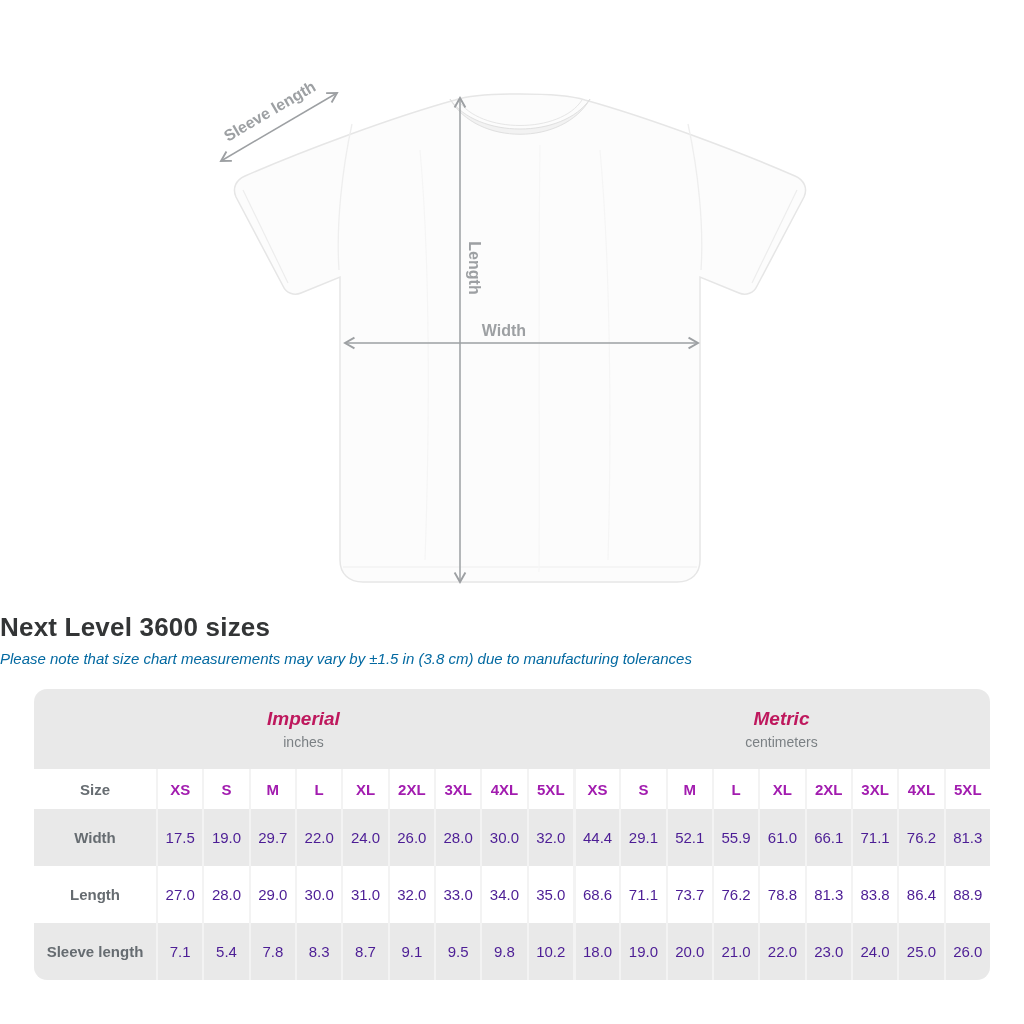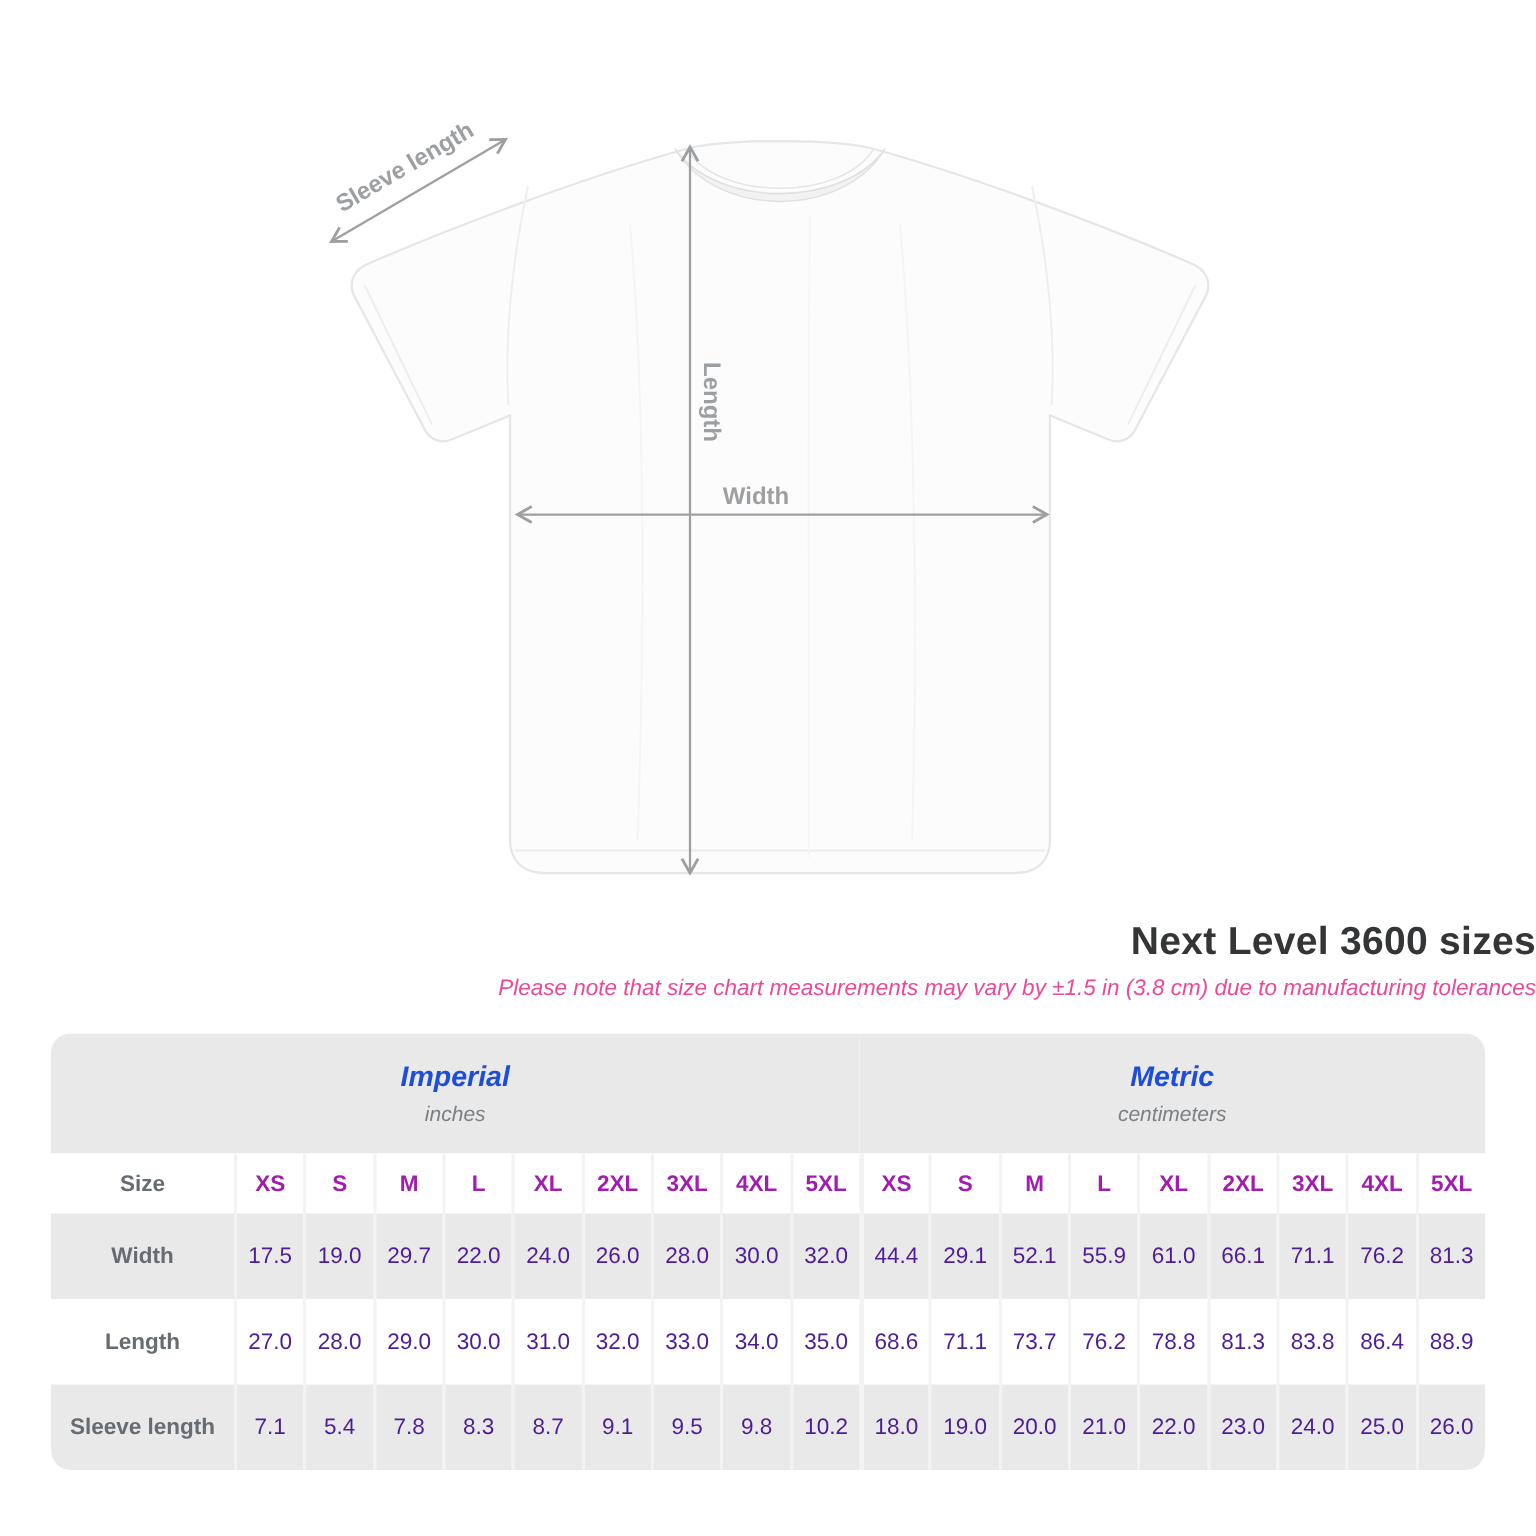--- a/index.html
+++ b/index.html
@@ -1,36 +1,36 @@
 <!DOCTYPE html>
 <html><head>
 <meta charset="utf-8">
 <style>
   * { box-sizing: border-box; margin: 0; padding: 0; }
   html, body { width: 1024px; height: 1024px; background: #ffffff; overflow: hidden; }
   body { font-family: "Liberation Sans", sans-serif; }
 
   .diagram-wrap { width: 1024px; height: 600px; position: relative; }
 
-  .title-block { text-align: right; margin-top: 12px; padding-left: 41px; }
+  .title-block { text-align: left; margin-top: 12px; }
   .page-title { font-size: 26px; font-weight: bold; color: #333536; letter-spacing: 0.2px; }
-  .page-subtitle { margin-top: 7px; font-size: 15px; font-style: italic; color: #ec4899; }
+  .page-subtitle { margin-top: 7px; font-size: 15px; font-style: italic; color: #0369a1; }
 
   .table-wrap {
     width: 956px; margin: 22px auto 0 auto;
     border-radius: 13px; overflow: hidden;
   }
   table.size-table {
     width: 100%; border-collapse: separate; border-spacing: 0;
     table-layout: fixed; font-size: 15px;
   }
   td { text-align: center; vertical-align: middle; }
   tr.band-row td { background: #e9e9e9; height: 80px; }
-  .band-heading { font-size: 19px; font-weight: bold; font-style: italic; color: #1d4ed8; }
-  .band-unit { font-size: 14px; font-style: italic; color: #7b8084; margin-top: 4px; }
+  .band-heading { font-size: 19px; font-weight: bold; font-style: italic; color: #be185d; }
+  .band-unit { font-size: 14px; color: #7b8084; margin-top: 4px; }
   tr.size-row td { background: #ffffff; height: 40px; }
   tr.row-shaded td { background: #e9e9e9; height: 57px; }
   tr.row-plain td { background: #ffffff; height: 57px; }
   .label-cell { font-weight: bold; color: #666c71; }
   .size-cell { font-weight: bold; color: #a21caf; }
   .value-cell { color: #4c1d95; }
   .size-cell, .value-cell { border-left: 2px solid #f3f3f3; }
   .metric-start { border-left-width: 3px; }
 </style>
 </head>

